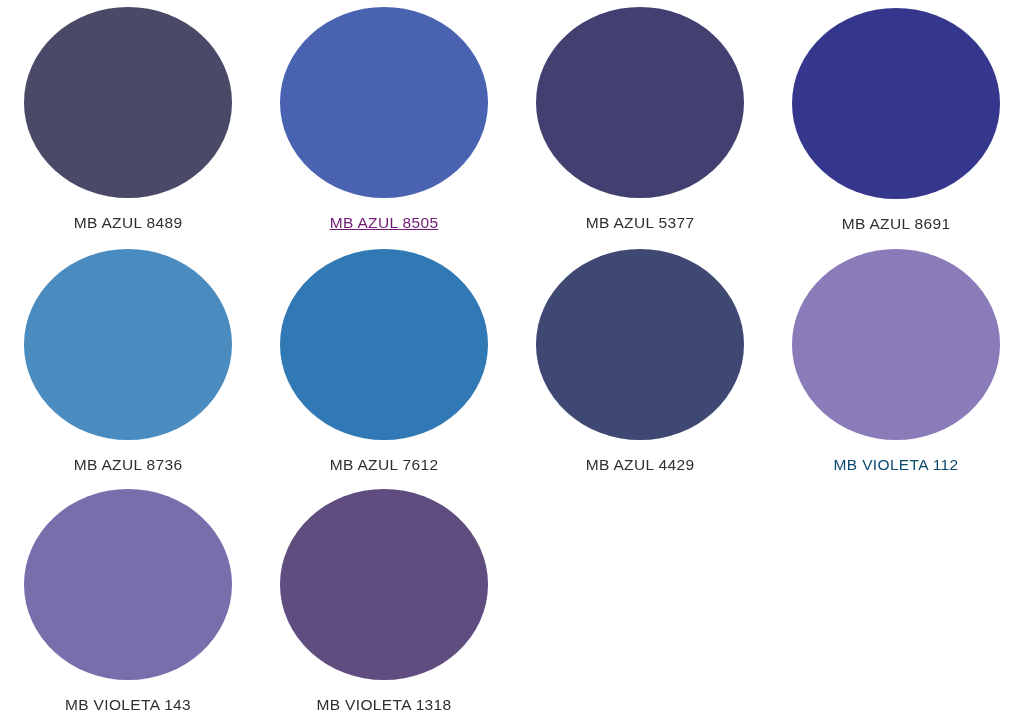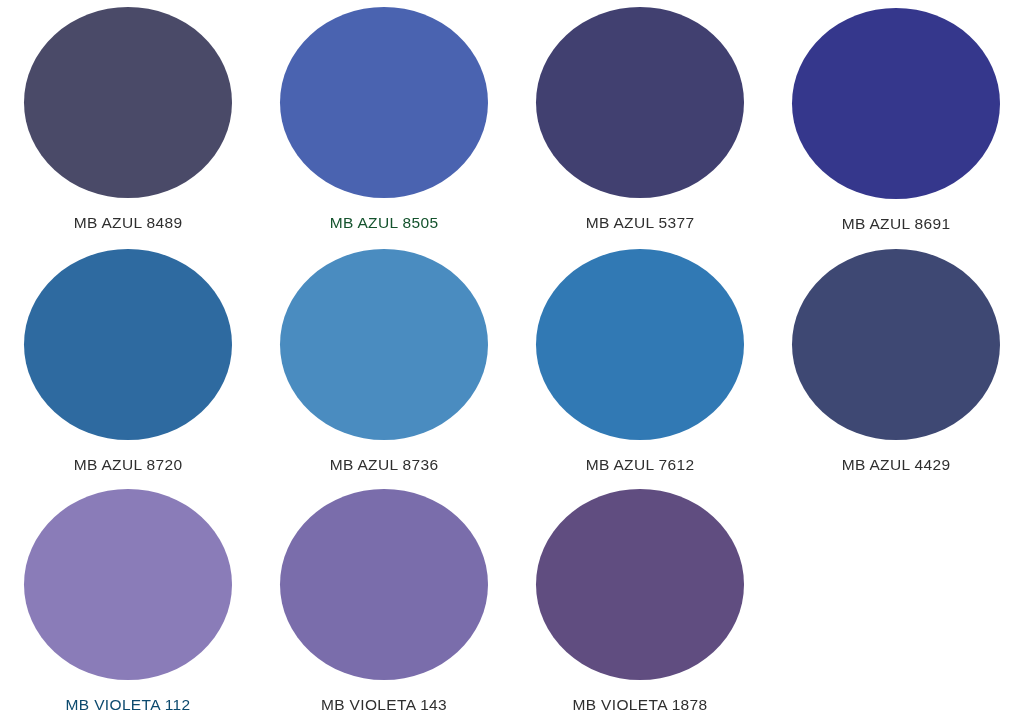--- a/index.html
+++ b/index.html
@@ -62,38 +62,34 @@
 
 <div class="palette-sheet">
 
   <div class="swatch-cell row-1">
     <div class="swatch-disc" style="background-color: rgb(74, 74, 104);"></div>
     <div class="swatch-label" style="color: rgb(47, 47, 47);">MB AZUL 8489</div>
   </div>
 
   <div class="swatch-cell row-1">
     <div class="swatch-disc" style="background-color: rgb(74, 99, 176);"></div>
-    <div class="swatch-label" style="color: #14532d;">MB AZUL 8505</div>
+    <div class="swatch-label" style="color: #701a75; text-decoration: underline;">MB AZUL 8505</div>
   </div>
 
 
   <div class="swatch-cell row-1">
     <div class="swatch-disc" style="background-color: rgb(65, 64, 112);"></div>
     <div class="swatch-label" style="color: rgb(47, 47, 47);">MB AZUL 5377</div>
   </div>
 
   <div class="swatch-cell row-2">
     <div class="swatch-disc" style="background-color: rgb(53, 55, 140);"></div>
     <div class="swatch-label" style="color: rgb(47, 47, 47);">MB AZUL 8691</div>
   </div>
 
-  <div class="swatch-cell row-2">
-    <div class="swatch-disc" style="background-color: rgb(46, 106, 160);"></div>
-    <div class="swatch-label" style="color: rgb(47, 47, 47);">MB AZUL 8720</div>
-  </div>
 
   <div class="swatch-cell row-2">
     <div class="swatch-disc" style="background-color: rgb(74, 140, 192);"></div>
     <div class="swatch-label" style="color: rgb(47, 47, 47);">MB AZUL 8736</div>
   </div>
 
   <div class="swatch-cell row-2">
     <div class="swatch-disc" style="background-color: rgb(49, 121, 180);"></div>
     <div class="swatch-label" style="color: rgb(47, 47, 47);">MB AZUL 7612</div>
   </div>
@@ -108,16 +104,16 @@
     <div class="swatch-label" style="color: #0c4a6e;">MB VIOLETA 112</div>
   </div>
 
   <div class="swatch-cell row-3">
     <div class="swatch-disc" style="background-color: rgb(122, 109, 171);"></div>
     <div class="swatch-label" style="color: rgb(47, 47, 47);">MB VIOLETA 143</div>
   </div>
 
   <div class="swatch-cell row-3">
     <div class="swatch-disc" style="background-color: rgb(96, 77, 128);"></div>
-    <div class="swatch-label" style="color: rgb(47, 47, 47);">MB VIOLETA 1878</div>
+    <div class="swatch-label" style="color: rgb(47, 47, 47);">MB VIOLETA 1318</div>
   </div>
 
 </div>
 
 </body></html>

